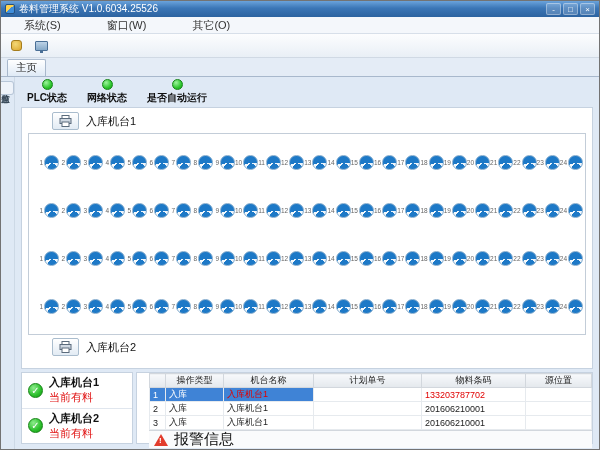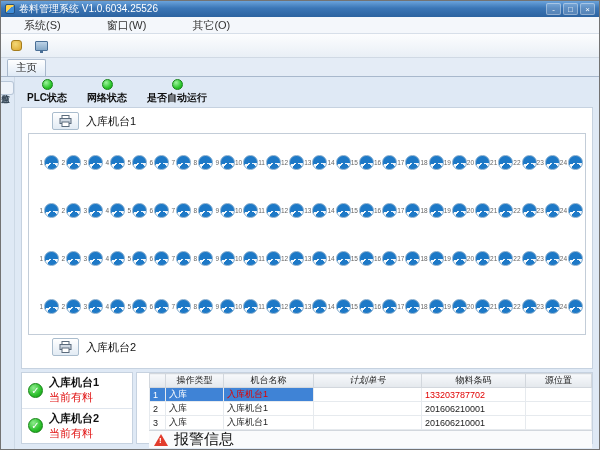--- a/index.html
+++ b/index.html
@@ -587,21 +587,21 @@
             </div>
           </div>
 
         <div class="right-panel">
           <table>
               <thead>
                 <tr>
                   <th style="width: 16px;"></th>
                   <th style="width: 58px;">操作类型</th>
                   <th style="width: 90px;">机台名称</th>
-                  <th style="width: 108px; font-style: italic;">计划单号</th>
+                  <th style="width: 108px;">计划单号</th>
                   <th style="width: 104px;">物料条码</th>
                   <th>源位置</th>
                 </tr>
               </thead>
               <tbody>
                 <tr>
                   <td class="cell-sel">1</td>
                   <td class="cell-sel">入库</td>
                   <td class="cell-sel cell-red">入库机台1</td>
                   <td></td>

